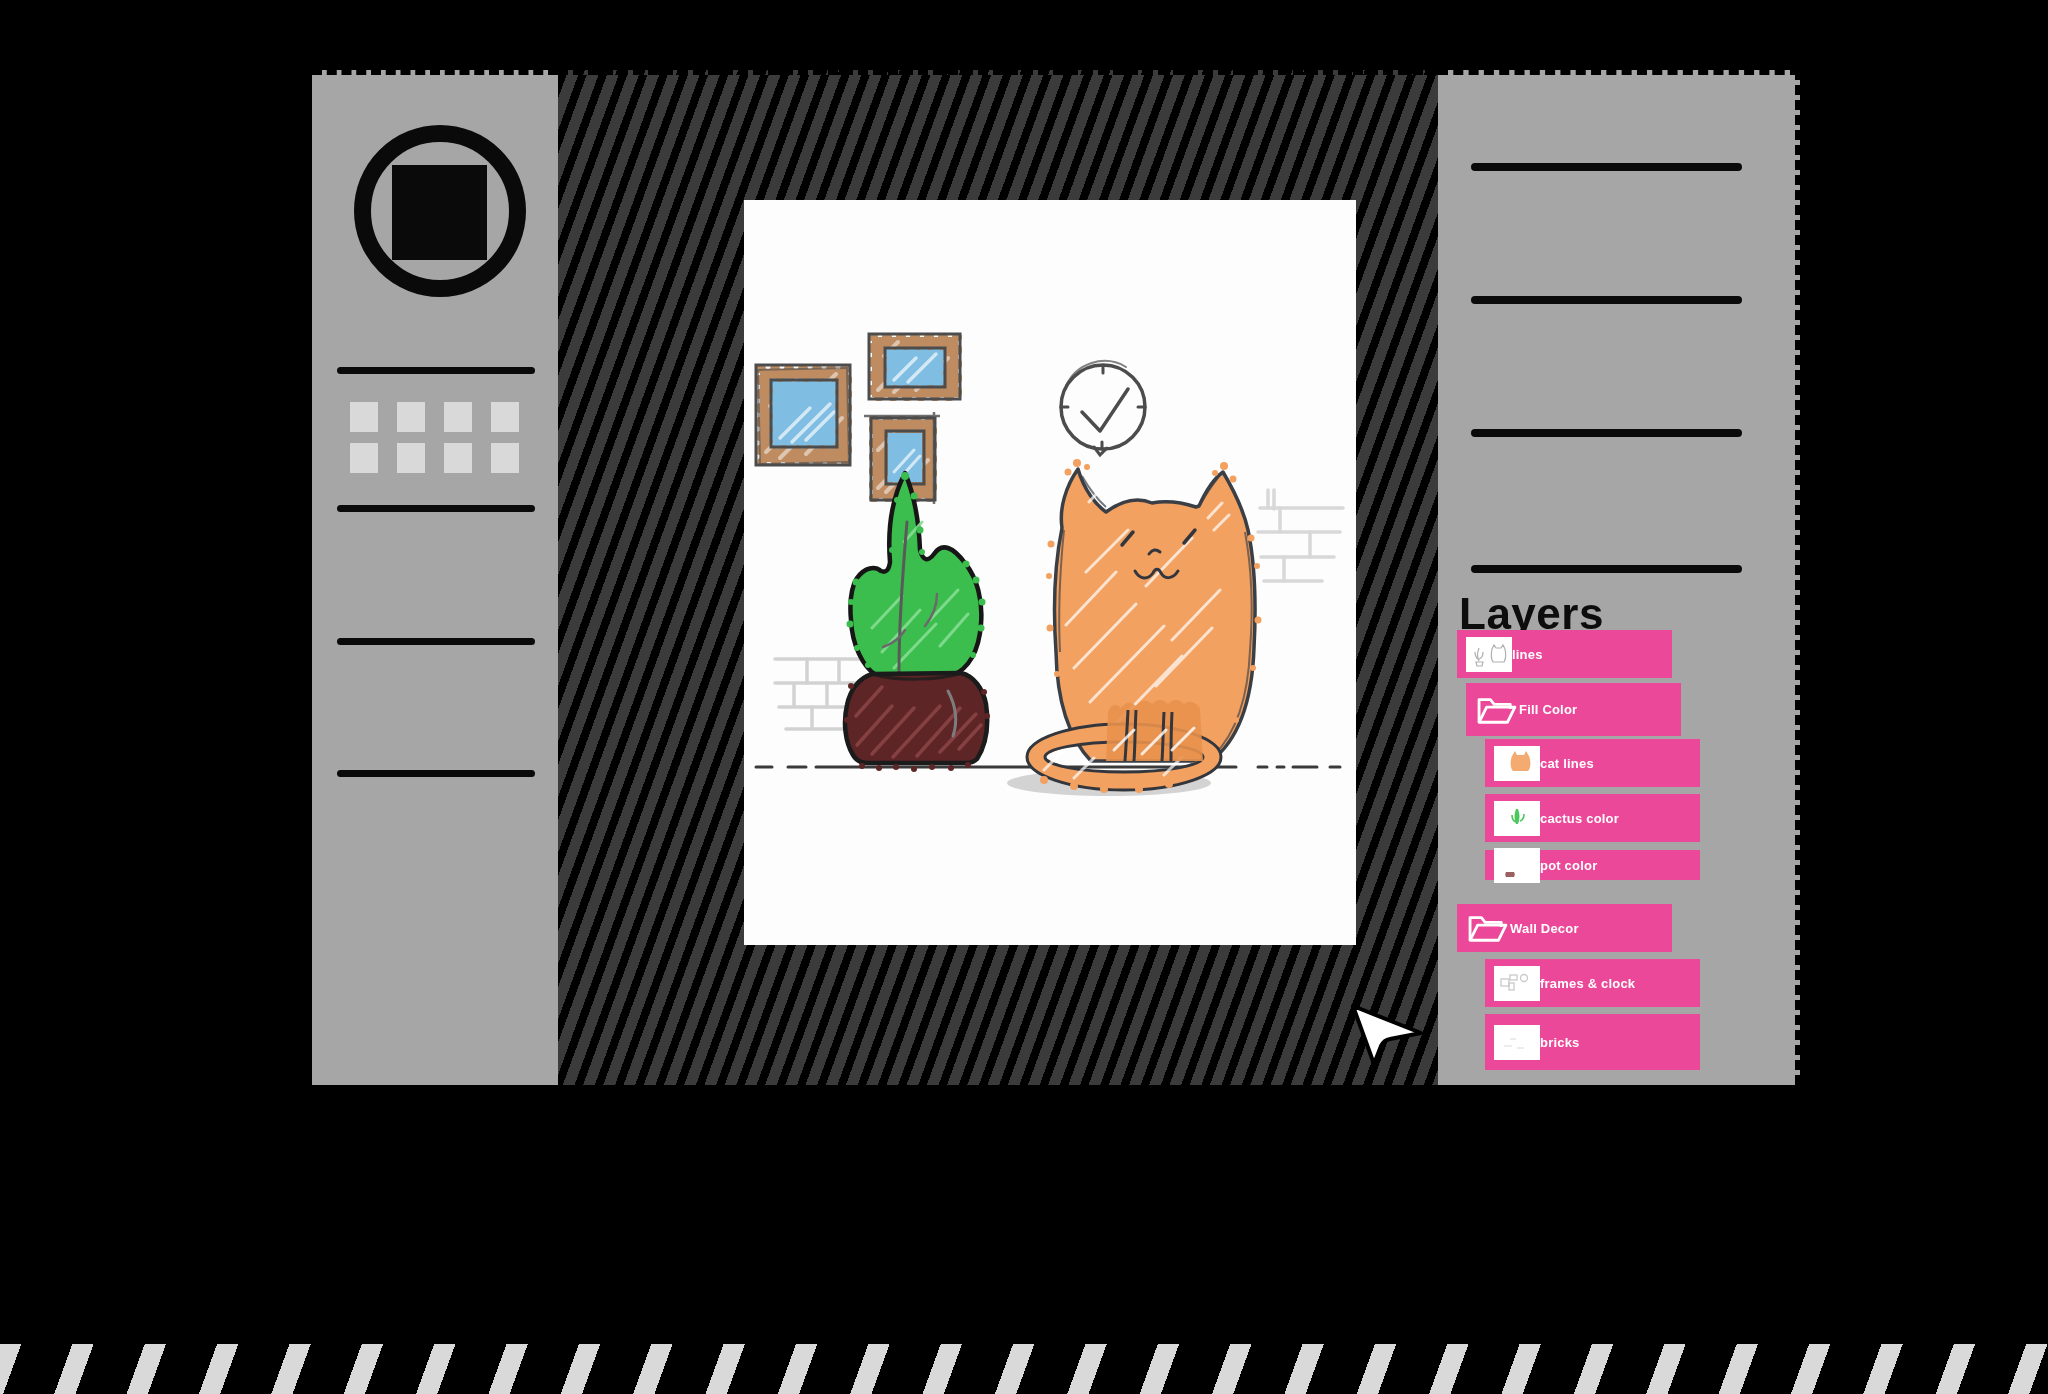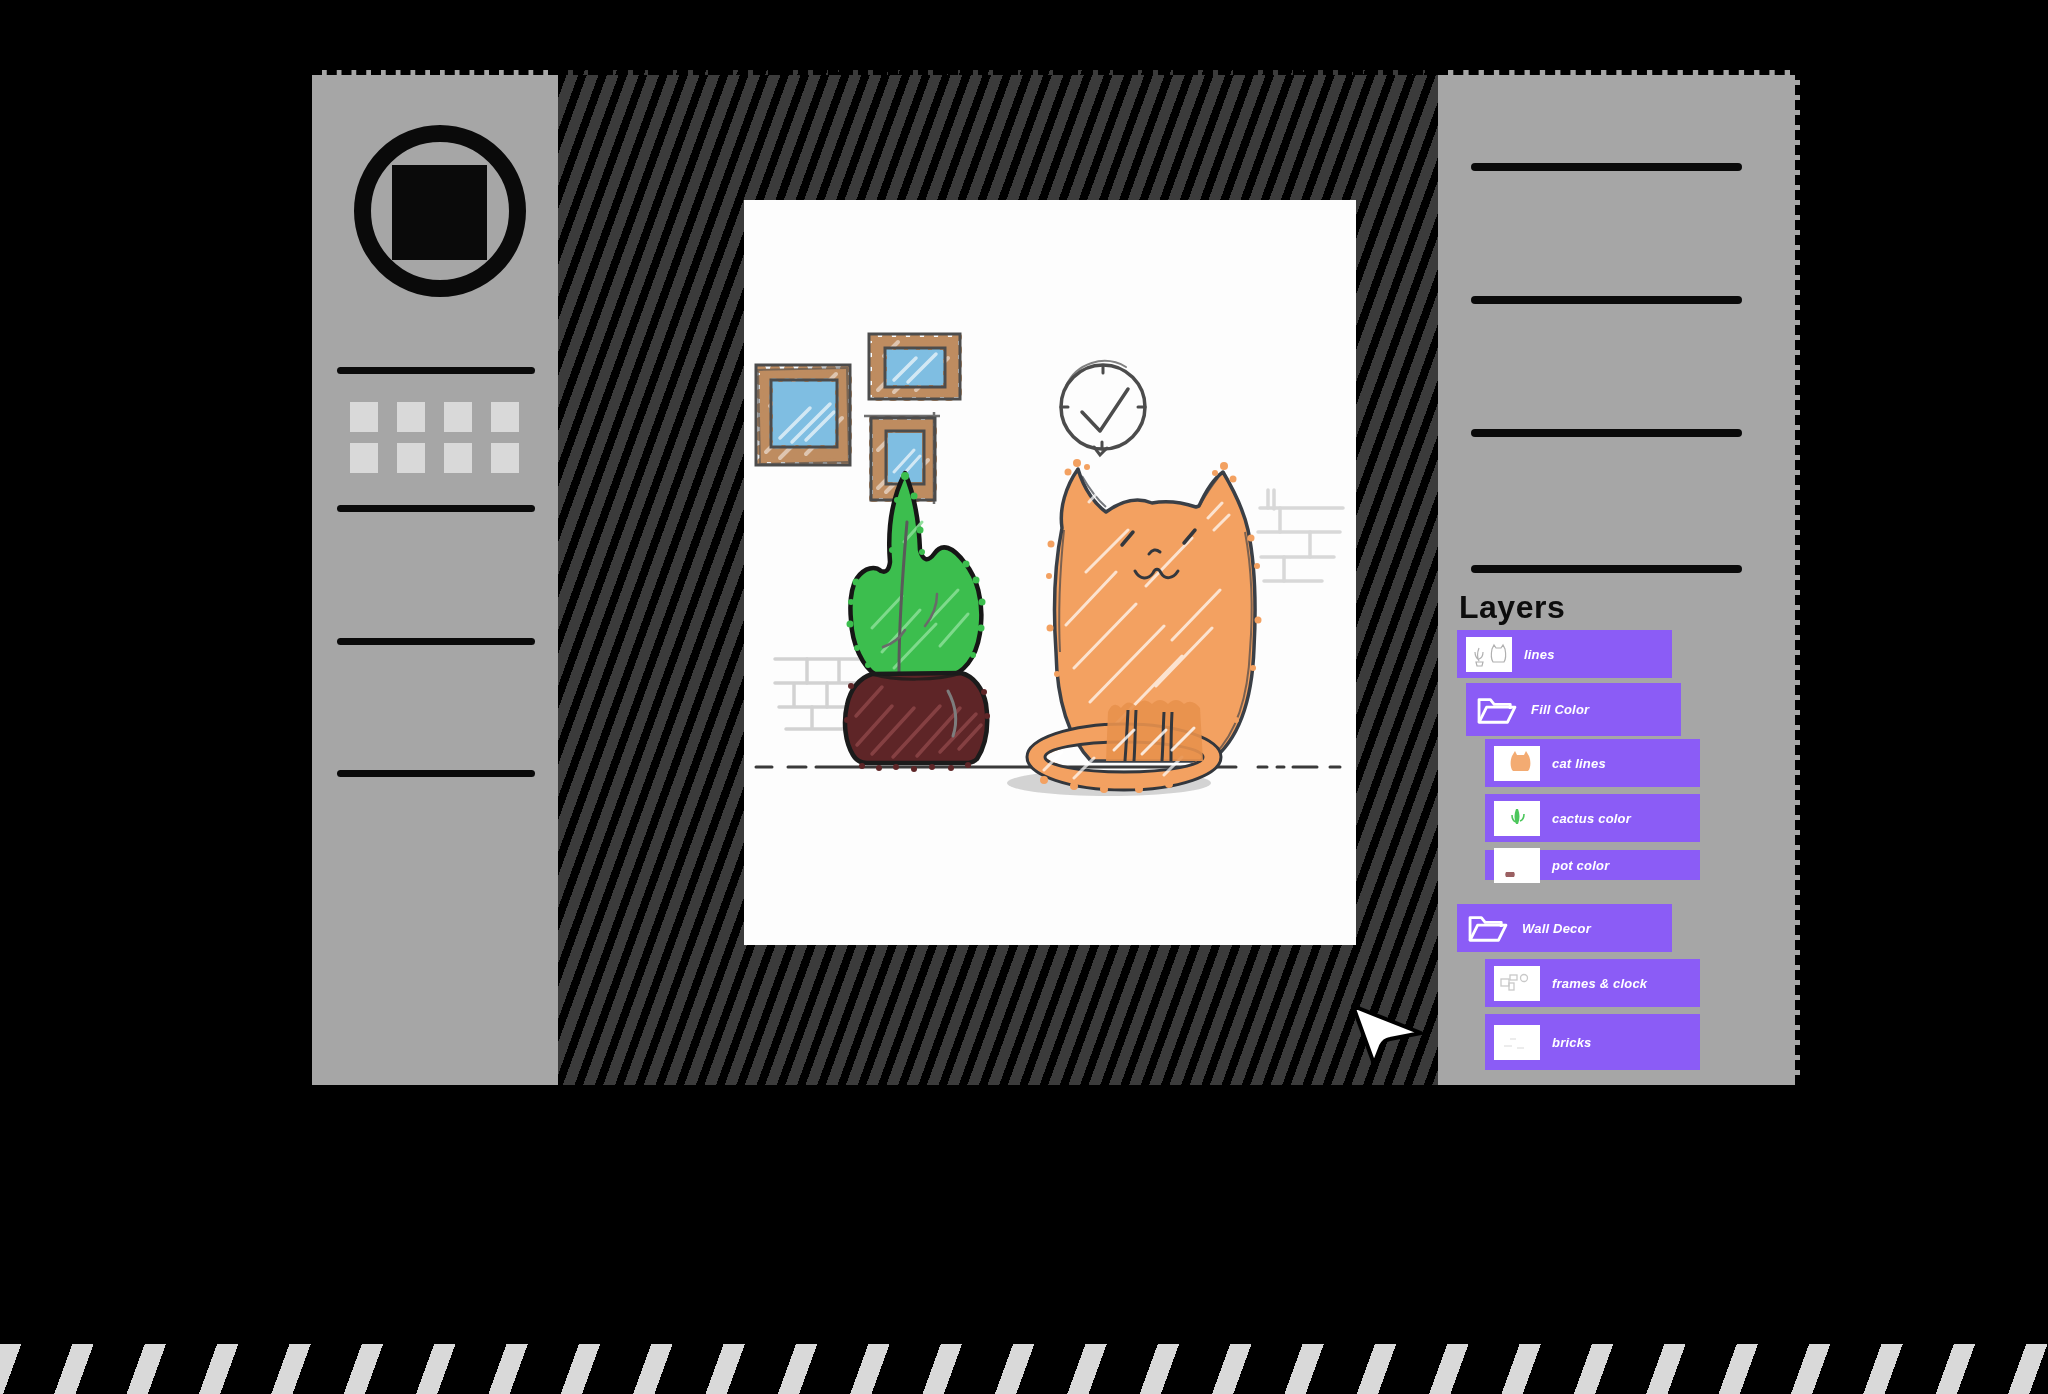--- a/index.html
+++ b/index.html
@@ -25,24 +25,24 @@
                  background-image:repeating-linear-gradient(110deg,#000 0 8px, rgba(0,0,0,0) 8px 19px);
                  border-top:5px dashed #000; box-sizing:border-box; }
   .canvas { position:absolute; left:186px; top:125px; width:612px; height:745px; background:#fdfdfd; }
   .canvas svg { display:block; width:100%; height:100%; }
   .cursor { position:absolute; left:792px; top:928px; width:76px; height:66px; }
 
   
   .right-sidebar { position:absolute; left:1126px; top:0; width:362px; height:100%; background:#a6a6a6;
                    border-top:5px dashed #000; border-right:5px dashed #000; box-sizing:border-box; }
   .sep { position:absolute; left:33px; width:271px; height:8px; background:#0a0a0a; border-radius:4px; }
-  .layers-title { position:absolute; left:21px; top:514px; margin:0; font-size:32px; font-weight:bold;
+  .layers-title { position:absolute; left:21px; top:514px; margin:0; font-size:44px; font-weight:bold;
                   color:#0d0d0d; letter-spacing:.5px; }
-  .layer-item { position:absolute; width:215px; height:48px; background:#8b5cf6; display:flex;
-                align-items:center; gap:12px; padding-left:9px; box-sizing:border-box; cursor:pointer;font-style:italic; }
+  .layer-item { position:absolute; width:215px; height:48px; background:#ec4899; display:flex;
+                align-items:center; gap:0; padding-left:9px; box-sizing:border-box; cursor:pointer; }
   .layer-item .thumb { width:46px; height:35px; background:#ffffff; flex:0 0 auto; }
   .layer-item .thumb svg { display:block; width:100%; height:100%; }
   .layer-item .label { color:#fff; font-size:13px; font-weight:bold; letter-spacing:.2px; white-space:nowrap; }
   .folder-wrap { width:44px; height:34px; flex:0 0 auto; }
   .folder-wrap svg { display:block; width:100%; height:100%; }
 
   
   .bottom-stripes { position:absolute; left:0; top:1344px; width:2048px; height:50px;
                     background:repeating-linear-gradient(110deg,#d9d9d9 0 20px, rgba(0,0,0,0) 20px 68px); }
 </style>

